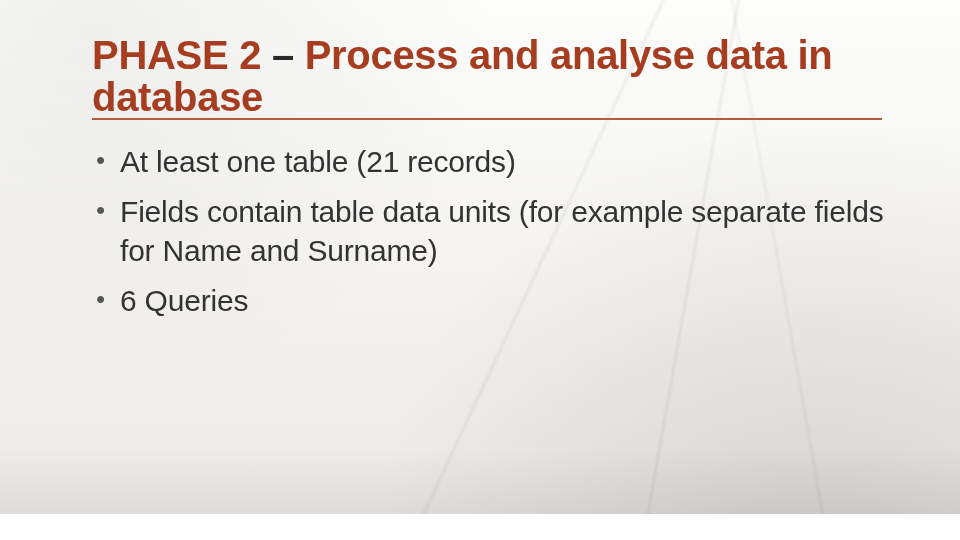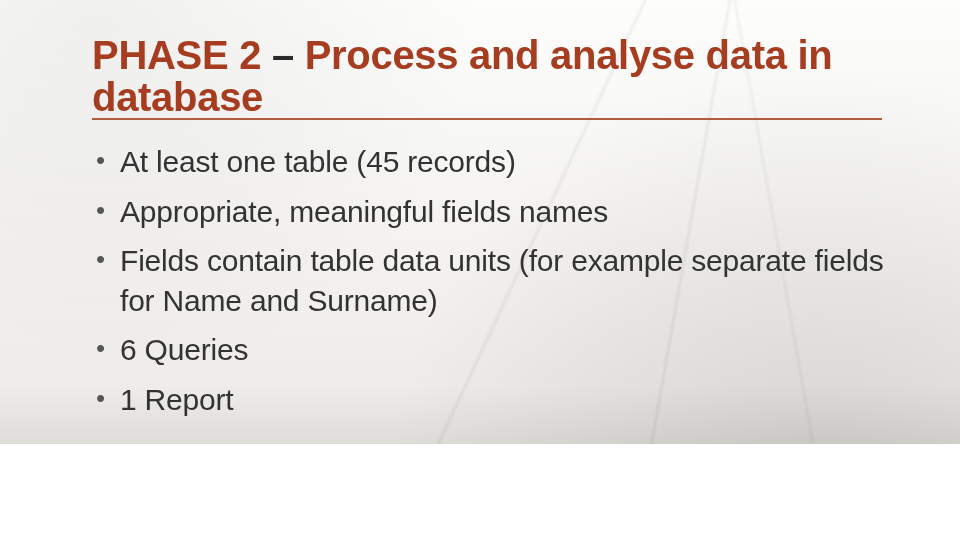--- a/index.html
+++ b/index.html
@@ -7,21 +7,21 @@
     padding: 0;
     width: 960px;
     height: 540px;
     overflow: hidden;
     font-family: "Candara", "Segoe UI", "Trebuchet MS", sans-serif;
     color: #2b2b2b;
   }
   .slide {
     position: relative;
     width: 960px;
-    height: 444px;
+    height: 514px;
     background: #f4f2ef;
     background-image:
       
       linear-gradient(115deg, rgba(0,0,0,0.00) 0%, rgba(0,0,0,0.00) 55%, rgba(0,0,0,0.05) 55.3%, rgba(0,0,0,0.00) 55.6%),
       linear-gradient(100deg, rgba(0,0,0,0.00) 0%, rgba(0,0,0,0.00) 70%, rgba(0,0,0,0.05) 70.3%, rgba(0,0,0,0.00) 70.6%),
       linear-gradient(80deg,  rgba(0,0,0,0.00) 0%, rgba(0,0,0,0.00) 78%, rgba(0,0,0,0.04) 78.3%, rgba(0,0,0,0.00) 78.6%),
       linear-gradient(to bottom, rgba(0,0,0,0) 87%, rgba(0,0,0,0.06) 100%),
       radial-gradient(circle at 85% 110%, rgba(0,0,0,0.10) 0%, rgba(0,0,0,0) 45%),
       radial-gradient(circle at 10% 0%,   rgba(0,0,0,0.05) 0%, rgba(0,0,0,0) 40%),
       linear-gradient(#fdfdfc, #eceae6);
@@ -73,20 +73,18 @@
 
 <div class="slide">
 
   <div class="title-wrap">
     <div class="title-block">
       <span class="accent">PHASE 2</span><span class="dark"> – </span><span class="accent">Process and analyse data in database</span>
     </div>
   </div>
 
   <ul class="bullets">
-    <li><span>At least one table (45 records)</span></li>
-    <li><span>Appropriate, meaningful fields names</span></li>
+    <li><span>At least one table (21 records)</span></li>
     <li><span>Fields contain table data units (for example separate fields for Name and Surname)</span></li>
     <li><span>6 Queries</span></li>
-    <li><span>1 Report</span></li>
   </ul>
 
 </div>
 
 </body></html>

